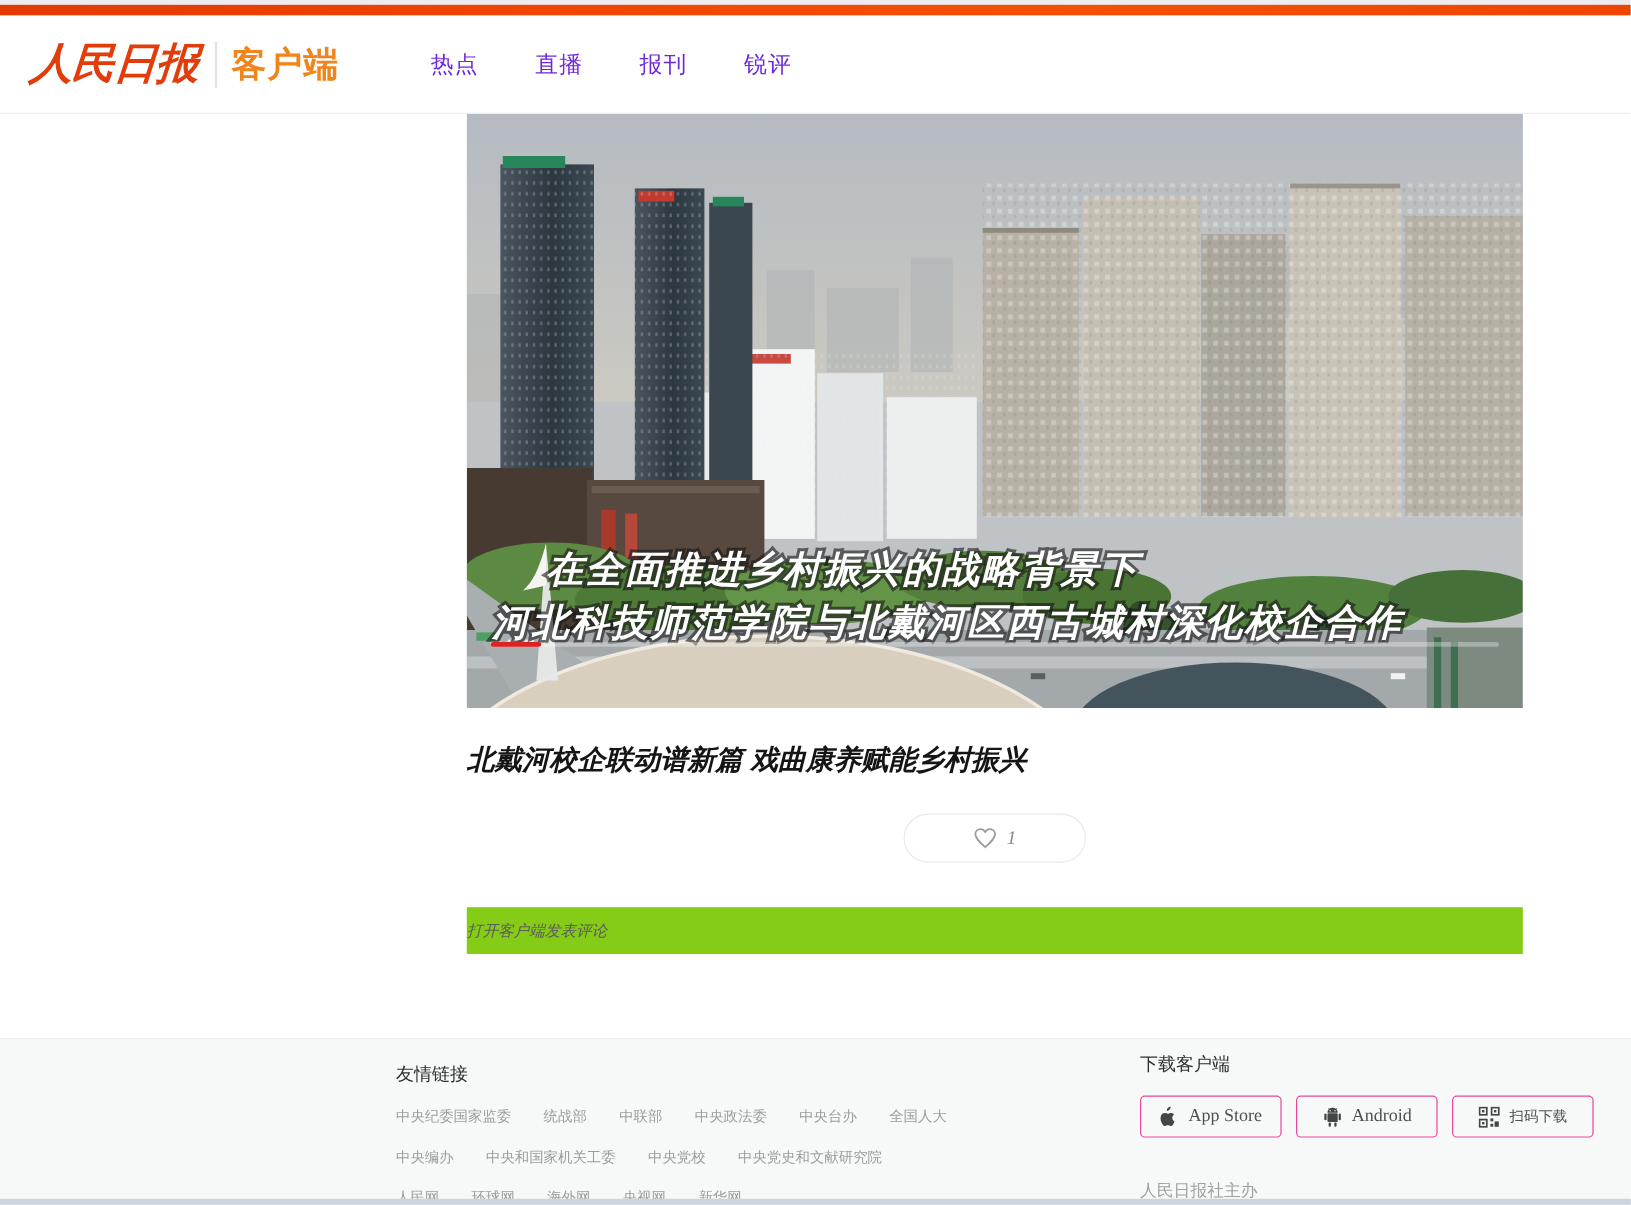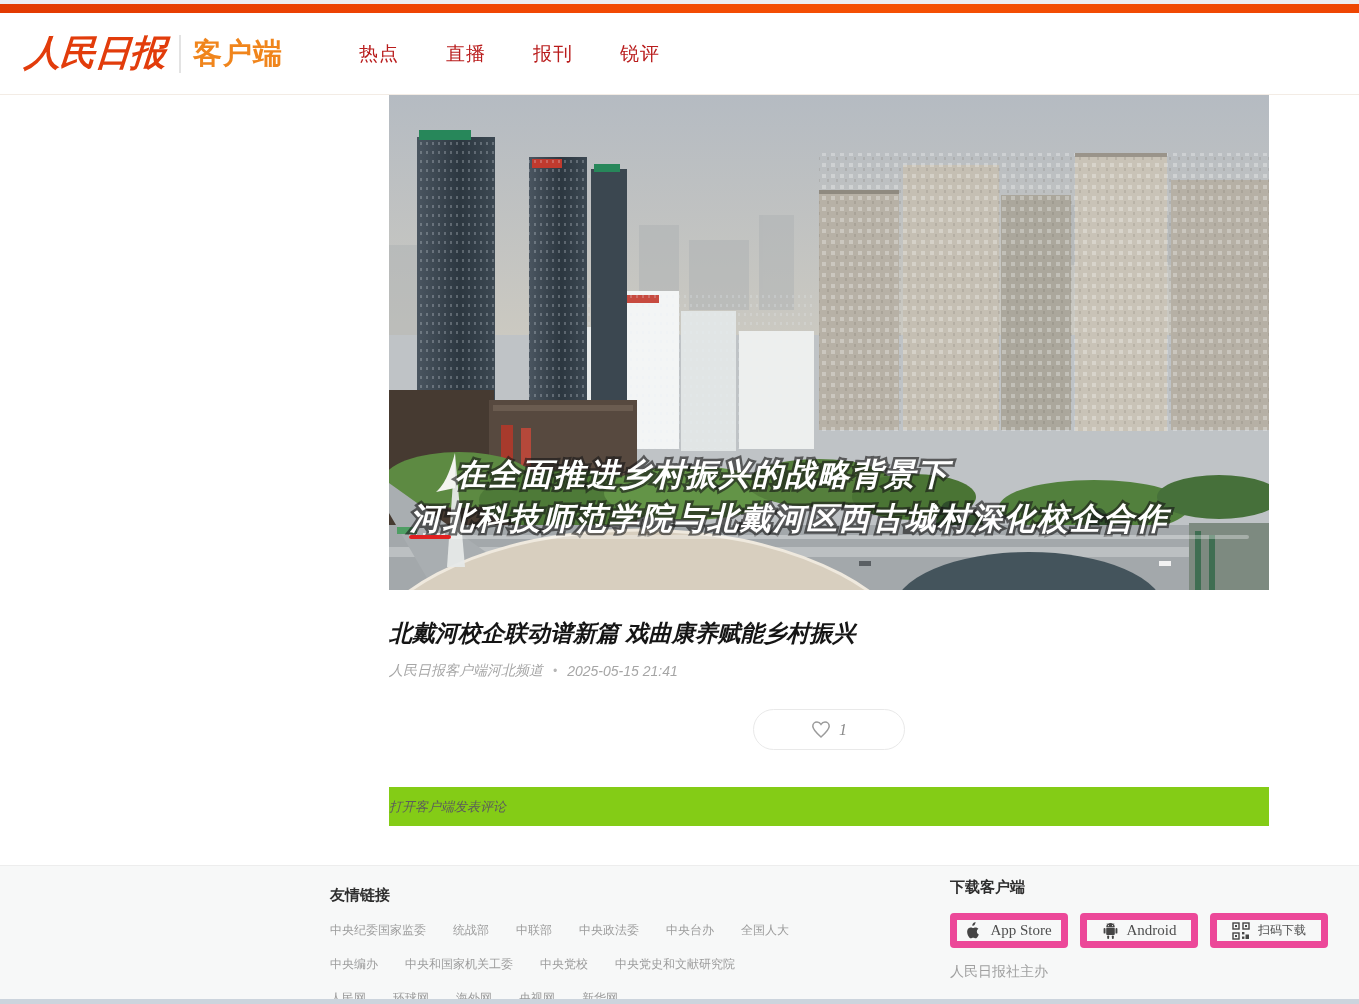--- a/index.html
+++ b/index.html
@@ -13,21 +13,21 @@
   
   .header { height:82px; background:#fff; border-bottom:1px solid #f3ece5;
     display:flex; align-items:center; }
   .logo-wrap { display:flex; align-items:center; margin-left:25px; }
   .logo-main { font-family:"Liberation Serif","DejaVu Serif",serif; font-weight:bold;
     font-style:italic; font-size:36px; color:#e23c0b; letter-spacing:-1px;
     transform:skew(-4deg); }
   .logo-divider { width:2px; height:38px; background:#e3e3e3; margin:0 12px 0 14px; }
   .logo-sub { font-size:29px; font-weight:bold; color:#f0851c; letter-spacing:1px; }
   .nav { display:flex; margin-left:76px; }
-  .nav-item { font-size:19px; color:#b91c1c; margin-right:47px; letter-spacing:1px; cursor:pointer; }
+  .nav-item { font-size:19px; color:#6d28d9; margin-right:47px; letter-spacing:1px; cursor:pointer; }
 
   
   .main-col { width:880px; margin-left:389px;font-style:italic; }
 
   .video { position:relative; width:880px; height:495px; background:#bfc3c6; overflow:hidden; }
   .video svg { display:block; }
   .sub-text { font-weight:bold; font-size:31px; fill:#ffffff;
     stroke:rgba(25,25,25,.62); stroke-width:5px; paint-order:stroke;
     font-family:"Liberation Sans","DejaVu Sans",sans-serif; letter-spacing:2px; }
 
@@ -46,32 +46,32 @@
   .like-count { font-size:16px; color:#8a8a8a; font-family:"Liberation Serif","DejaVu Serif",serif; }
 
   .comment-bar { margin-top:37px; height:39px; background:#84cc16; display:flex;
     align-items:center; justify-content:flex-start; font-size:13px; color:#5c5c5c; cursor:pointer; }
 
   
   .footer { position:absolute; left:0; right:0; top:865px; bottom:0;
     background:#f7f8f8; border-top:1px solid #ededed; }
   .footer-inner { position:relative; height:100%; }
   .links-col { position:absolute; left:330px; top:20px; width:560px; }
-  .col-title { font-size:15px; font-weight:bold; color:#2e2e2e; }
+  .col-title { font-size:15px; font-weight:normal; color:#2e2e2e; }
   .link-row { margin-top:17px; display:flex; flex-wrap:wrap; }
   .f-link { font-size:12px; color:#9c9c9c; margin-right:27px; cursor:pointer; white-space:nowrap; }
   .dl-col { position:absolute; left:950px; top:12px; width:390px; }
   .dl-buttons { margin-top:16px; display:flex; }
-  .dl-btn { width:118px; height:35px; border:7px solid #ec4899; border-radius:4px;
+  .dl-btn { width:118px; height:35px; border:1px solid #ec4899; border-radius:4px;
     display:flex; align-items:center; justify-content:center; margin-right:12px;
     cursor:pointer; color:#4f4f4f; background:transparent; }
   .dl-btn .lbl { font-size:15px; margin-left:8px;
     font-family:"Liberation Serif","DejaVu Serif",serif; }
   .dl-btn .lbl-cn { font-family:"Liberation Sans","DejaVu Sans",sans-serif; font-size:12px; }
-  .publisher { margin-top:15px; font-size:14px; color:#a0a0a0; }
+  .publisher { margin-top:36px; font-size:14px; color:#a0a0a0; }
   .bottom-strip { position:absolute; left:0; right:0; bottom:0; height:5px; background:#ccd4dd; }
 </style>
 </head>
 <body>
 
 <div class="edge-strip"></div>
 <div class="top-bar"></div>
 
 <div class="header">
   <div class="logo-wrap">
@@ -214,25 +214,20 @@
     </svg>
 
     <div class="progress-track">
       <div class="progress-fill" style="width: 5%;"></div>
     </div>
 
   </div>
 
   <div class="article-title">北戴河校企联动谱新篇 戏曲康养赋能乡村振兴</div>
 
-  <div class="byline">
-    <span>人民日报客户端河北频道</span>
-    <span class="dot">•</span>
-    <span>2025-05-15 21:41</span>
-  </div>
 
   <div class="like-row">
     <div class="like-btn">
       <svg width="20" height="19" viewBox="0 0 20 19">
         <path d="M10 17 C5 12.5 1.8 9.5 1.8 6.2 C1.8 3.8 3.7 2 6 2 C7.6 2 9.1 2.9 10 4.3 C10.9 2.9 12.4 2 14 2 C16.3 2 18.2 3.8 18.2 6.2 C18.2 9.5 15 12.5 10 17 Z" fill="none" stroke="#9b9b9b" stroke-width="1.5"></path>
       </svg>
       <span class="like-count">1</span>
     </div>
   </div>
 

